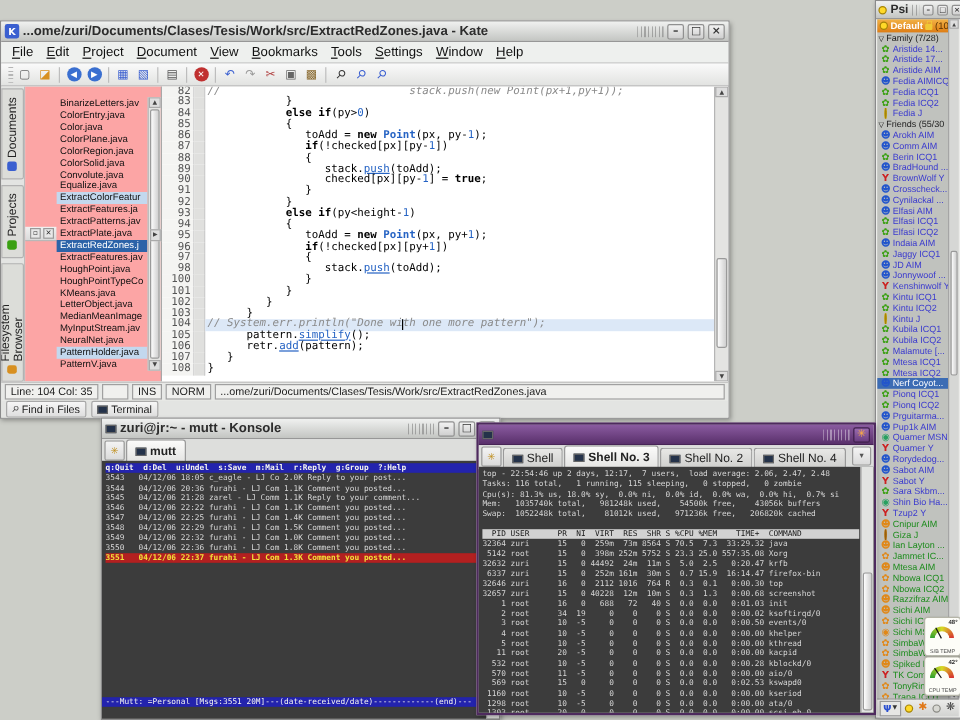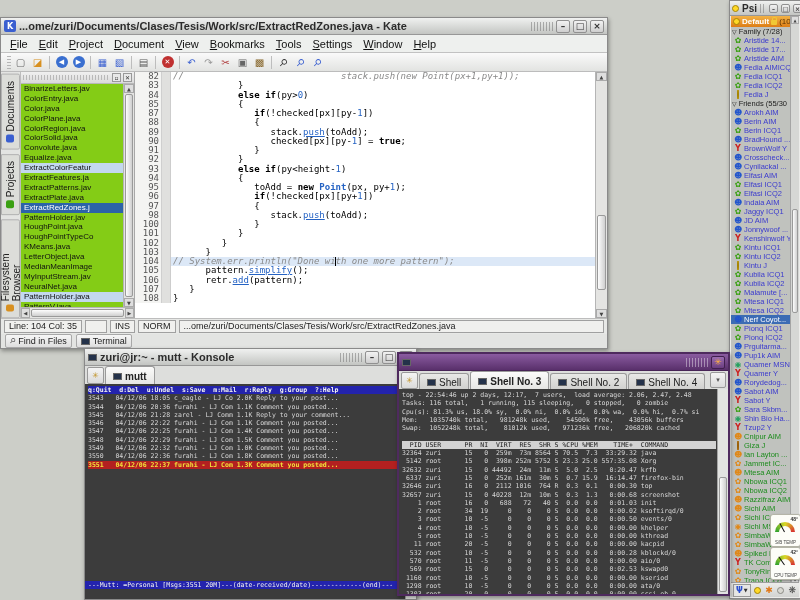--- a/index.html
+++ b/index.html
@@ -27,21 +27,21 @@
   .tb-handle{width:4px;height:14px;background:repeating-linear-gradient(0deg,#b5b5b5 0 1px,transparent 1px 3px);}
   .tb-icon{width:15px;height:15px;display:flex;align-items:center;justify-content:center;
            font:10px "DejaVu Sans",sans-serif;border-radius:2px;}
   .tb-icon .circ{width:12px;height:12px;border-radius:50%;display:flex;align-items:center;justify-content:center;font-size:7px;}
   .tb-sep{width:1px;height:13px;background:#bdbdbd;margin:0 2px;}
   .kate-main{display:flex;}
   .side-strip{width:19px;background:#e3e4e2;border-right:1px solid #bdbdbd;display:flex;flex-direction:column;gap:4px;padding-top:2px;}
   .side-tab{writing-mode:vertical-rl;transform:rotate(180deg);font:10px "Liberation Sans",sans-serif;color:#222;
             background:#dcddd9;border:1px solid #b2b2b2;border-radius:2px 0 0 2px;padding:6px 1px;display:flex;align-items:center;gap:3px;}
   .side-tab .dot{width:8px;height:8px;border-radius:2px;transform:rotate(180deg);}
-  .filepanel{width:113px;background:#84cc16;border-right:1px solid #a8a8a8;display:flex;flex-direction:column;font:8px "Liberation Sans",sans-serif;}
+  .filepanel{width:113px;background:#fca5a5;border-right:1px solid #a8a8a8;display:flex;font:8px "Liberation Sans",sans-serif;align-items:center;}
   .fp-head{height:11px;background:linear-gradient(#f0f0f0,#dadada);border-bottom:1px solid #b8b8b8;display:flex;align-items:center;padding:0 2px;gap:2px;}
   .fp-grip{flex:1;height:5px;background:repeating-linear-gradient(90deg,#b9b9b9 0 1px,transparent 1px 3px);}
   .fp-btn{width:9px;height:9px;border:1px solid #999;background:#e8e8e8;font:6px "DejaVu Sans",sans-serif;
           display:flex;align-items:center;justify-content:center;box-sizing:border-box;color:#333;}
   .fp-body{flex:1;display:flex;overflow:hidden;}
   .fp-list{flex:1;overflow:hidden;}
   .file-item{height:9.9px;line-height:9.9px;padding-left:3px;white-space:nowrap;overflow:hidden;color:#111;}
   .file-item.hl{background:#c3d8ee;}
   .file-item.sel{background:#2c63a8;color:#fff;}
   .vscroll{width:10px;background:#e4e4e2;border-left:1px solid #b5b5b5;position:relative;}
@@ -223,21 +223,21 @@
               <div class="file-item">ColorPlane.java</div>
               <div class="file-item">ColorRegion.java</div>
               <div class="file-item">ColorSolid.java</div>
               <div class="file-item">Convolute.java</div>
               <div class="file-item">Equalize.java</div>
               <div class="file-item hl">ExtractColorFeatur</div>
               <div class="file-item">ExtractFeatures.ja</div>
               <div class="file-item">ExtractPatterns.jav</div>
               <div class="file-item">ExtractPlate.java</div>
               <div class="file-item sel">ExtractRedZones.j</div>
-              <div class="file-item">PatternHolder.jav</div>
+              <div class="file-item">ExtractFeatures.jav</div>
               <div class="file-item">HoughPoint.java</div>
               <div class="file-item">HoughPointTypeCo</div>
               <div class="file-item">KMeans.java</div>
               <div class="file-item">LetterObject.java</div>
               <div class="file-item">MedianMeanImage</div>
               <div class="file-item">MyInputStream.jav</div>
               <div class="file-item">NeuralNet.java</div>
               <div class="file-item hl">PatternHolder.java</div>
               <div class="file-item">PatternV.java</div>
             </div>
@@ -252,20 +252,21 @@
           <div class="hthumb" style="left:10px;right:10px;"></div>
           <span class="harrow" style="right:0;">▶</span>
         </div>
       </div>
       <div class="editor">
         <div class="code-col" id="kate-code">
             <div class="code-row"><span class="lineno">82</span><span class="iconbrd"></span><span class="ctext"><span class="cm">//                             stack.push(new Point(px+1,py+1));</span></span></div>
             <div class="code-row"><span class="lineno">83</span><span class="iconbrd"></span><span class="ctext">            }</span></div>
             <div class="code-row"><span class="lineno">84</span><span class="iconbrd"></span><span class="ctext">            <b>else</b> <b>if</b>(py&gt;<span class="nu">0</span>)</span></div>
             <div class="code-row"><span class="lineno">85</span><span class="iconbrd"></span><span class="ctext">            {</span></div>
+            <div class="code-row"><span class="lineno">86</span><span class="iconbrd"></span><span class="ctext">               toAdd = <b>new</b> <span class="ty">Point</span>(px, py-<span class="nu">1</span>);</span></div>
             <div class="code-row"><span class="lineno">87</span><span class="iconbrd"></span><span class="ctext">               <b>if</b>(!checked[px][py-<span class="nu">1</span>])</span></div>
             <div class="code-row"><span class="lineno">88</span><span class="iconbrd"></span><span class="ctext">               {</span></div>
             <div class="code-row"><span class="lineno">89</span><span class="iconbrd"></span><span class="ctext">                  stack.<span class="me">push</span>(toAdd);</span></div>
             <div class="code-row"><span class="lineno">90</span><span class="iconbrd"></span><span class="ctext">                  checked[px][py-<span class="nu">1</span>] = <b>true</b>;</span></div>
             <div class="code-row"><span class="lineno">91</span><span class="iconbrd"></span><span class="ctext">               }</span></div>
             <div class="code-row"><span class="lineno">92</span><span class="iconbrd"></span><span class="ctext">            }</span></div>
             <div class="code-row"><span class="lineno">93</span><span class="iconbrd"></span><span class="ctext">            <b>else</b> <b>if</b>(py&lt;height-<span class="nu">1</span>)</span></div>
             <div class="code-row"><span class="lineno">94</span><span class="iconbrd"></span><span class="ctext">            {</span></div>
             <div class="code-row"><span class="lineno">95</span><span class="iconbrd"></span><span class="ctext">               toAdd = <b>new</b> <span class="ty">Point</span>(px, py+<span class="nu">1</span>);</span></div>
             <div class="code-row"><span class="lineno">96</span><span class="iconbrd"></span><span class="ctext">               <b>if</b>(!checked[px][py+<span class="nu">1</span>])</span></div>
@@ -419,21 +420,21 @@
         <div class="psi-row psi-group">
           <span style="font-size: 6px;">▽</span>
           <span>Friends (55/30</span>
         </div>
         <div class="psi-row psi-c">
           <span class="ric" style="color: rgb(34, 85, 204);">☻</span>
           <span>Arokh AIM</span>
         </div>
         <div class="psi-row psi-c">
           <span class="ric" style="color: rgb(34, 85, 204);">☻</span>
-          <span>Berin AIM</span>
+          <span>Comm AIM</span>
         </div>
         <div class="psi-row psi-c">
           <span class="ric" style="color: rgb(58, 160, 18);">✿</span>
           <span>Berin ICQ1</span>
         </div>
         <div class="psi-row psi-c">
           <span class="ric" style="color: rgb(34, 85, 204);">☻</span>
           <span>BradHound ...</span>
         </div>
         <div class="psi-row psi-c">

